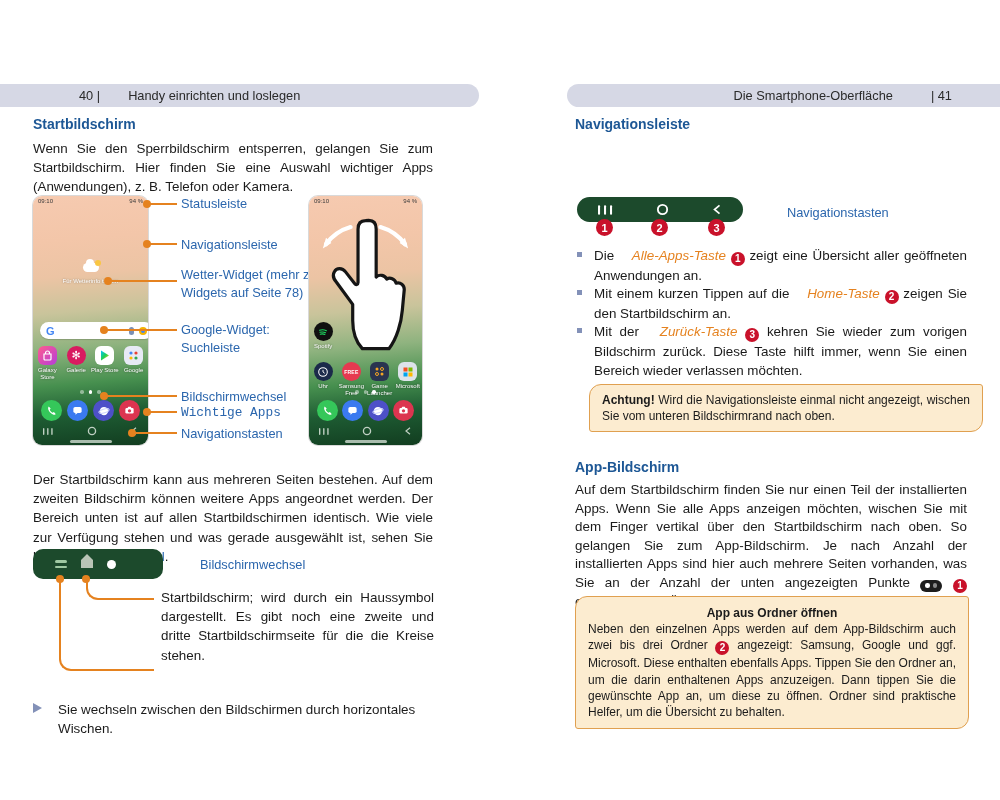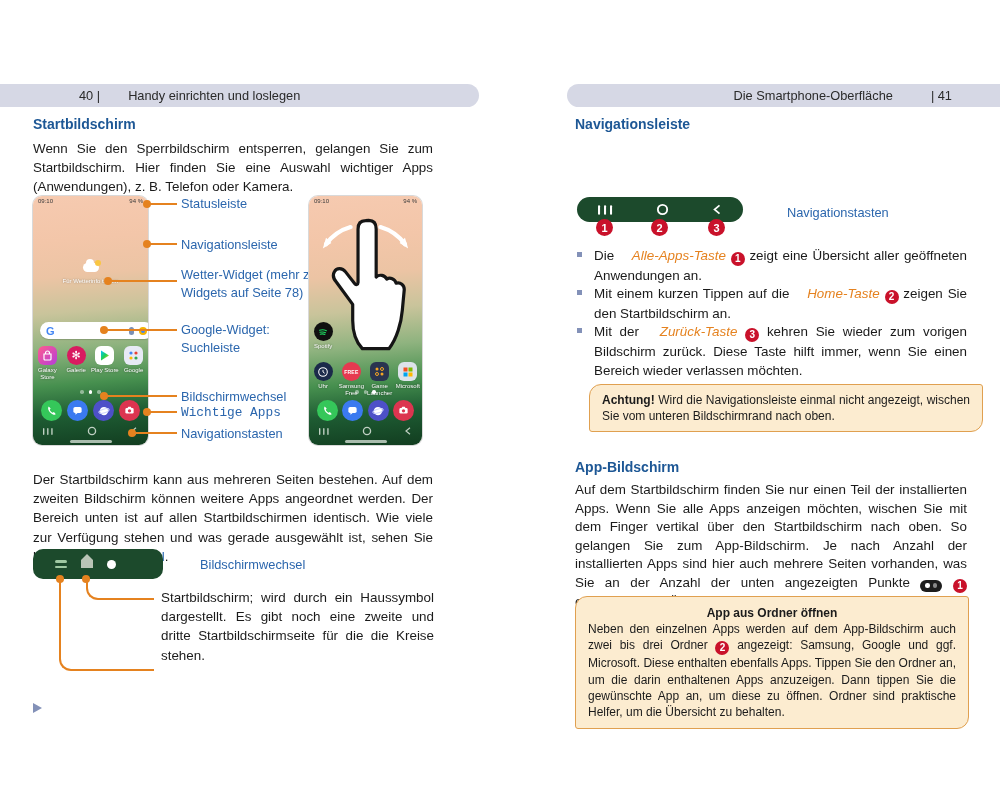--- a/index.html
+++ b/index.html
@@ -357,20 +357,21 @@
   <div class="ann-label" style="left:200px;top:556px;">Bildschirmwechsel</div>
 
   <span class="ann-dot" style="left:56px;top:575px;"></span>
   <span class="ann-dot" style="left:82px;top:575px;"></span>
   <div class="elbow" style="left:86px;top:581px;width:66px;height:17px;"></div>
   <div class="elbow" style="left:59px;top:581px;width:93px;height:88px;"></div>
 
   <div class="body-text" style="left:161px;top:588px;width:273px;">Startbildschirm; wird durch ein Haussymbol dargestellt. Es gibt noch eine zweite und dritte Startbildschirmseite für die die Kreise stehen.</div>
 
   <span class="tri" style="left:33px;top:703px;"></span>
+  <div class="body-text" style="left:58px;top:700px;width:378px;text-align:left;">Sie wechseln zwischen den Bildschirmen durch horizontales Wischen.</div>
 
   <div class="sec-title" style="left:575px;top:116px;">Navigationsleiste</div>
 
   <div class="greenbar" style="left:577px;top:197px;width:166px;height:25px;border-radius:13px;justify-content:space-around;">
     <svg width="15" height="12" viewBox="0 0 16 12">
         <rect x="0" y="1" width="2.2" height="10" rx="1" fill="#fff"></rect>
         <rect x="6.4" y="1" width="2.2" height="10" rx="1" fill="#fff"></rect>
         <rect x="12.8" y="1" width="2.2" height="10" rx="1" fill="#fff"></rect>
       </svg>
     <svg width="13" height="13" viewBox="0 0 12 12">

